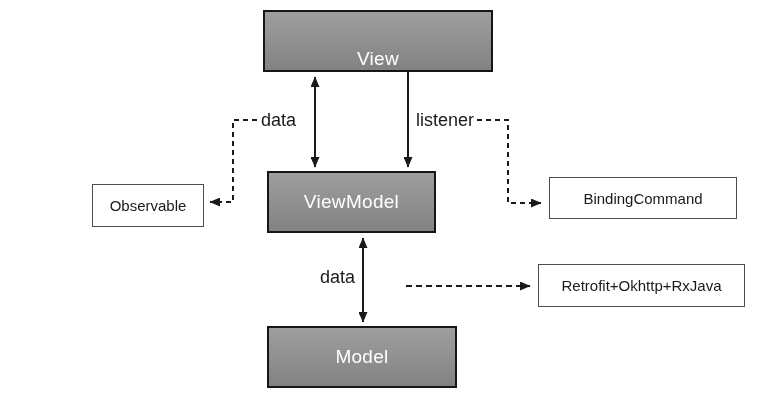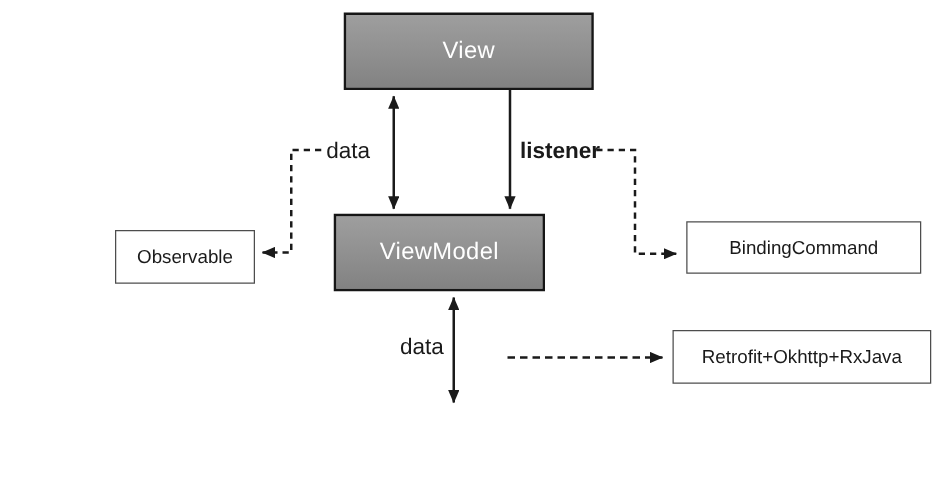--- a/index.html
+++ b/index.html
@@ -43,29 +43,29 @@
     font-size: 15px;
     text-align: right;
   }
   .edge-label {
     position: absolute;
     color: #1a1a1a;
     font-size: 18px;
     white-space: nowrap;
   }
   
-  #node-view        { left: 275px; top: 10px;  width: 200px; height: 62px; }
+  #node-view        { left: 263px; top: 10px;  width: 230px; height: 62px; align-items: flex-end; }
   #node-viewmodel   { left: 267px; top: 171px; width: 169px; height: 62px; }
   #node-model       { left: 267px; top: 326px; width: 190px; height: 62px; }
   #node-observable  { left: 92px;  top: 184px; width: 112px; height: 43px; }
   #node-bindingcommand { left: 549px; top: 177px; width: 188px; height: 42px; }
   #node-retrofit    { left: 538px; top: 264px; width: 207px; height: 43px; }
 
   #label-data-top    { left: 261px; top: 110px; }
-  #label-listener    { left: 416px; top: 110px; font-weight: bold; }
+  #label-listener    { left: 416px; top: 110px; }
   #label-data-bottom { left: 320px; top: 267px; }
 </style>
 </head>
 <body>
 
 <div class="canvas">
 
   <svg class="arrow-layer" viewBox="0 0 757 402" xmlns="http://www.w3.org/2000/svg">
     <defs>
       <marker id="ah" markerWidth="11" markerHeight="9" refX="10" refY="4.5" orient="auto-start-reverse" markerUnits="userSpaceOnUse">
@@ -90,20 +90,23 @@
   </svg>
 
   <div id="node-view" class="node gray">
     <span>View</span>
   </div>
 
   <div id="node-viewmodel" class="node gray">
     <span>ViewModel</span>
   </div>
 
+  <div id="node-model" class="node gray">
+    <span>Model</span>
+  </div>
 
   <div id="node-observable" class="node white">
     <span>Observable</span>
   </div>
 
   <div id="node-bindingcommand" class="node white">
     <span>BindingCommand</span>
   </div>
 
   <div id="node-retrofit" class="node white">

